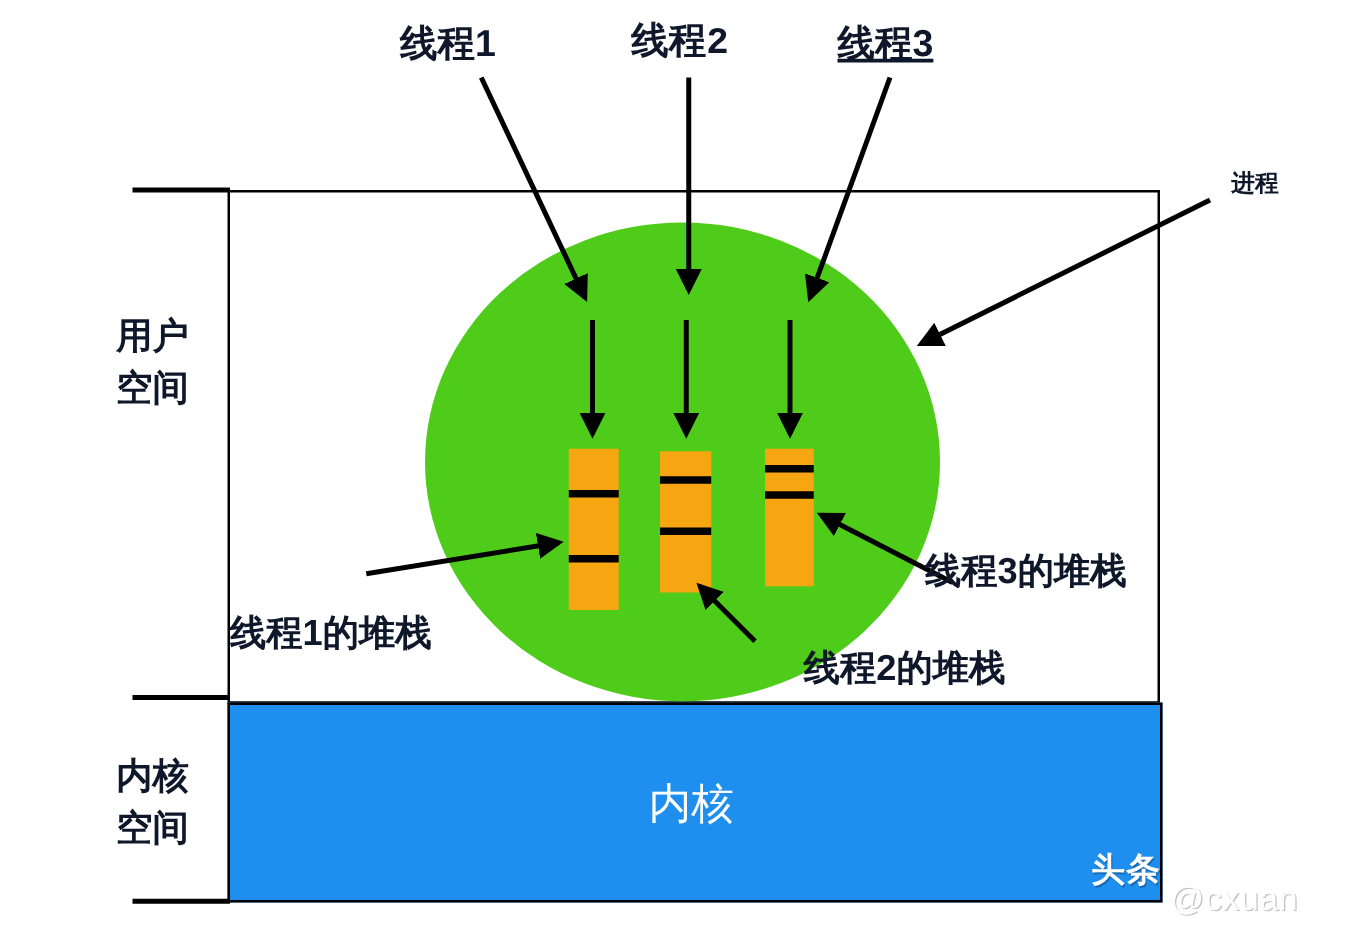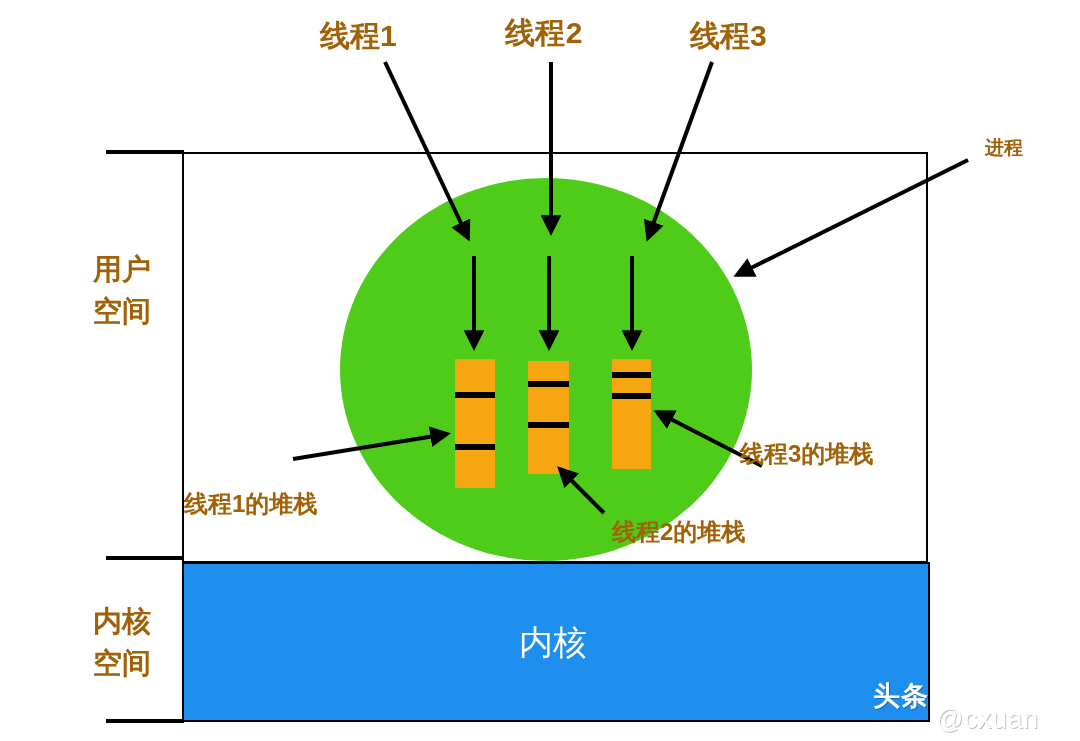--- a/index.html
+++ b/index.html
@@ -12,39 +12,39 @@
   }
   #canvas {
     position: relative;
     width: 1080px;
     height: 741px;
     background: #ffffff;
     overflow: hidden;
   }
   .label-red {
     position: absolute;
-    color: #a16207;
+    color: #0f172a;
     font-weight: bold;
     font-family: "Liberation Sans", "DejaVu Sans", sans-serif;
     white-space: nowrap;
     line-height: 1.18;
   }
   .thread-title {
     font-size: 30px;
   }
   .process-label {
     font-size: 19px;
   }
   .space-label {
     font-size: 29px;
     text-align: center;
     line-height: 1.45;
   }
   .stack-label {
-    font-size: 24px;
+    font-size: 29px;
   }
   .kernel-text {
     position: absolute;
     color: #ffffff;
     font-size: 34px;
     font-family: "Liberation Sans", "DejaVu Sans", sans-serif;
     white-space: nowrap;
   }
   .user-box {
     position: absolute;
@@ -146,36 +146,36 @@
 
     <line x1="293" y1="459" x2="447" y2="434" stroke="#000000" stroke-width="4" marker-end="url(#arrowhead)"></line>
 
     <line x1="604" y1="513" x2="560" y2="469" stroke="#000000" stroke-width="4" marker-end="url(#arrowhead)"></line>
 
     <line x1="762" y1="466" x2="657" y2="412" stroke="#000000" stroke-width="4" marker-end="url(#arrowhead)"></line>
   </svg>
 
   <div class="label-red thread-title" style="left:320px; top:18px;">线程1</div>
   <div class="label-red thread-title" style="left:505px; top:18px;font-family:Liberation Mono, monospace;">线程2</div>
-  <div class="label-red thread-title" style="left:690px; top:18px;">线程3</div>
+  <div class="label-red thread-title" style="left:670px; top:18px;text-decoration:underline;">线程3</div>
 
   <div class="label-red process-label" style="left:985px; top:137px;">进程</div>
 
   <div class="label-red space-label" style="left:84px; top:248px; width:76px;">
     <div>用户</div>
     <div>空间</div>
   </div>
 
   <div class="label-red space-label" style="left:84px; top:600px; width:76px;">
     <div>内核</div>
     <div>空间</div>
   </div>
 
   <div class="label-red stack-label" style="left:184px; top:490px;">线程1的堆栈</div>
-  <div class="label-red stack-label" style="left:612px; top:518px;">线程2的堆栈</div>
+  <div class="label-red stack-label" style="left:643px; top:518px;">线程2的堆栈</div>
   <div class="label-red stack-label" style="left:740px; top:440px;">线程3的堆栈</div>
 
   <div class="watermark" style="left:873px; top:656px;">
     <span class="wm-logo">头条</span>
     <span class="wm-handle">@cxuan</span>
   </div>
 
 </div>
 
 </body></html>

